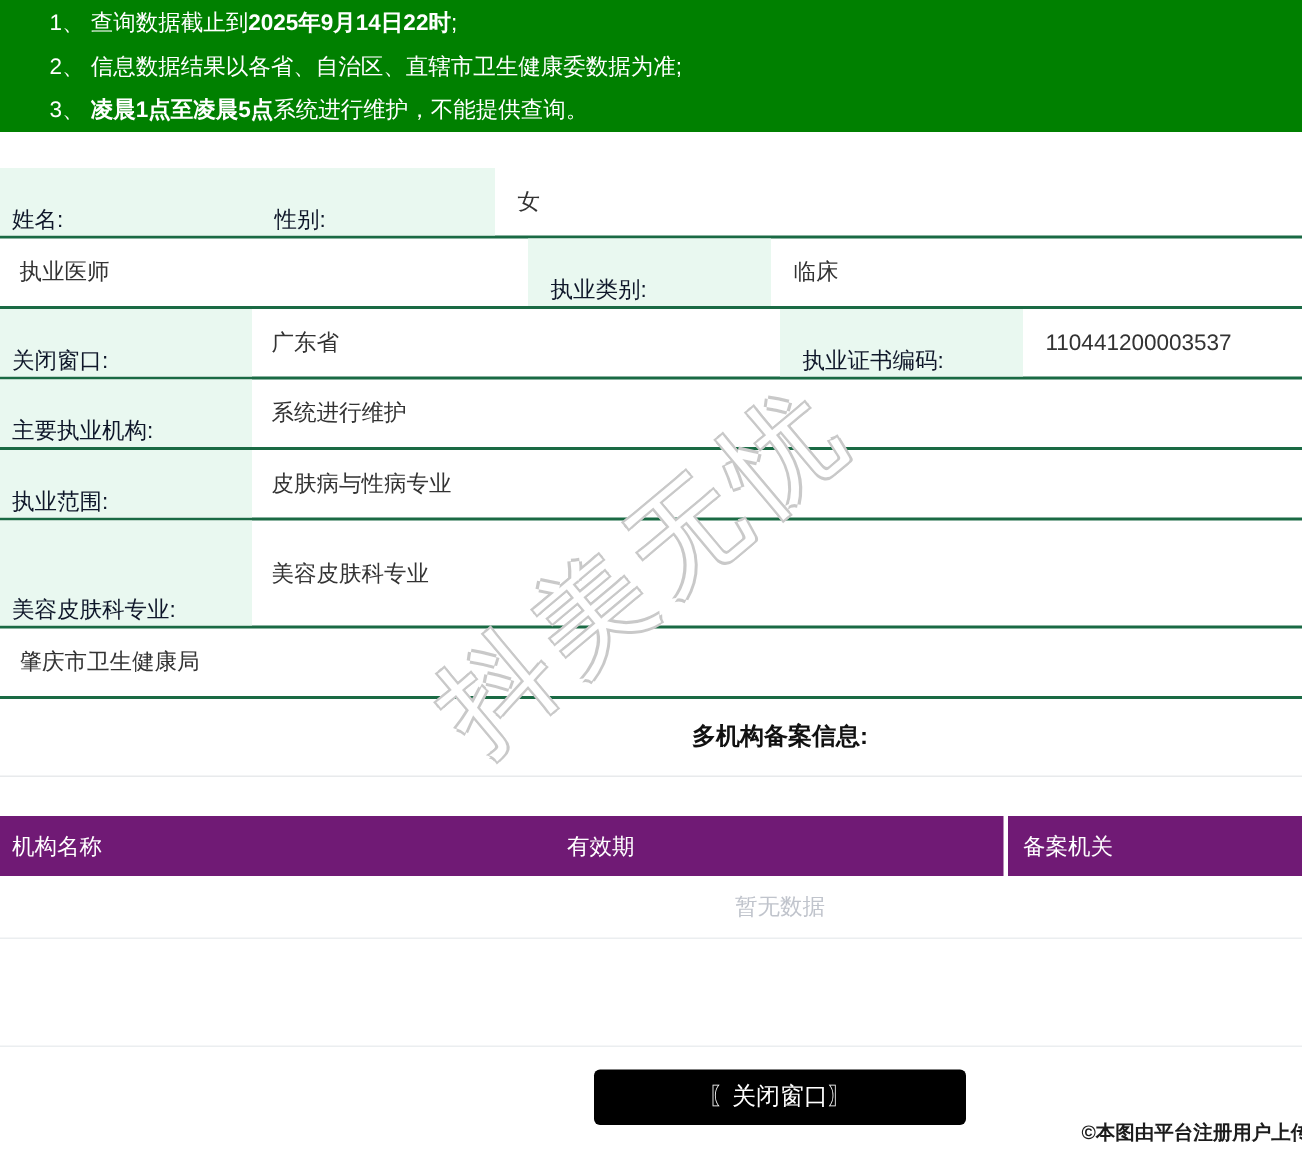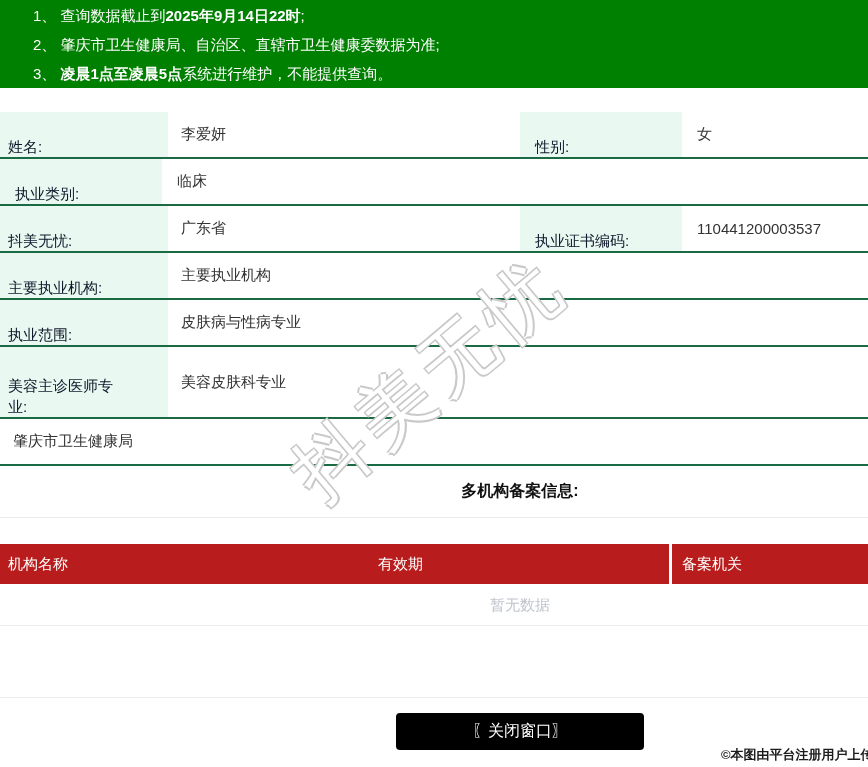--- a/index.html
+++ b/index.html
@@ -33,21 +33,21 @@
   .val.r { flex:1; padding-left:15px; }
   .val.full { flex:1; }
 
   
   .section-title {
     text-align:center; font-weight:bold; font-size:16px; color:#111;
     margin-top:15px; padding-bottom:15px; border-bottom:1px solid #e8eaec;
   }
   .org-head { display:flex; height:40px; margin-top:26px; }
   .org-head .oh {
-    background:#b91c1c; color:#fff; font-size:15px;
+    background:#701a75; color:#fff; font-size:15px;
     display:flex; align-items:center; padding-left:8px;
   }
   .oh1 { width:368px; }
   .oh2 { width:301px; margin-left:0; padding-left:10px !important; }
   .oh3 { flex:1; margin-left:3px; padding-left:10px !important; }
   .org-empty {
     height:42px; line-height:42px; text-align:center;
     color:#c0c4cc; font-size:15px; border-bottom:1px solid #ebeef0;
   }
   .org-spacer { height:72px; border-bottom:1px solid #ebeef0; }
@@ -75,86 +75,86 @@
                 -1.5px 1.5px 0 #c9c9c9, 1.5px 1.5px 0 #c9c9c9;
   }
 </style>
 </head>
 <body>
 
 <div class="page">
 
   <div class="notice">
     <div class="notice-line"><span>1、</span> <span>查询数据截止到</span><b>2025年9月14日22时</b><span>;</span></div>
-    <div class="notice-line"><span>2、</span> <span>肇庆市卫生健康局、自治区、直辖市卫生健康委数据为准;</span><b></b><span></span></div>
+    <div class="notice-line"><span>2、</span> <span>信息数据结果以各省、自治区、直辖市卫生健康委数据为准;</span><b></b><span></span></div>
     <div class="notice-line"><span>3、</span> <span></span><b>凌晨1点至凌晨5点</b><span>系统进行维护，不能提供查询。</span></div>
   </div>
 
   <div class="detail-table">
 
     <div class="drow">
       <div class="lbl">
           <span>姓名:</span>
-        </div>
-      <div class="val">
-          <span>李爱妍</span>
         </div>
       <div class="lbl r">
           <span>性别:</span>
         </div>
       <div class="val r">
           <span>女</span>
         </div>
     </div>
 
     <div class="drow">
+      <div class="val">
+          <span>执业医师</span>
+        </div>
       <div class="lbl r">
           <span>执业类别:</span>
         </div>
       <div class="val r">
           <span>临床</span>
         </div>
     </div>
 
     <div class="drow">
       <div class="lbl">
-          <span>抖美无忧:</span>
+          <span>关闭窗口:</span>
         </div>
       <div class="val">
           <span>广东省</span>
         </div>
       <div class="lbl r">
           <span>执业证书编码:</span>
         </div>
       <div class="val r">
           <span>110441200003537</span>
         </div>
     </div>
 
     <div class="drow">
       <div class="lbl">
           <span>主要执业机构:</span>
         </div>
       <div class="val full">
-          <span>主要执业机构</span>
+          <span>系统进行维护</span>
         </div>
     </div>
 
     <div class="drow">
       <div class="lbl">
           <span>执业范围:</span>
         </div>
       <div class="val full">
           <span>皮肤病与性病专业</span>
         </div>
     </div>
 
     <div class="drow tall">
       <div class="lbl">
-          <span>美容主诊医师专业:</span>
+          <span>美容皮肤科专业:</span>
         </div>
       <div class="val full">
           <span>美容皮肤科专业</span>
         </div>
     </div>
 
     <div class="drow">
       <div class="val full">
           <span>肇庆市卫生健康局</span>
         </div>

